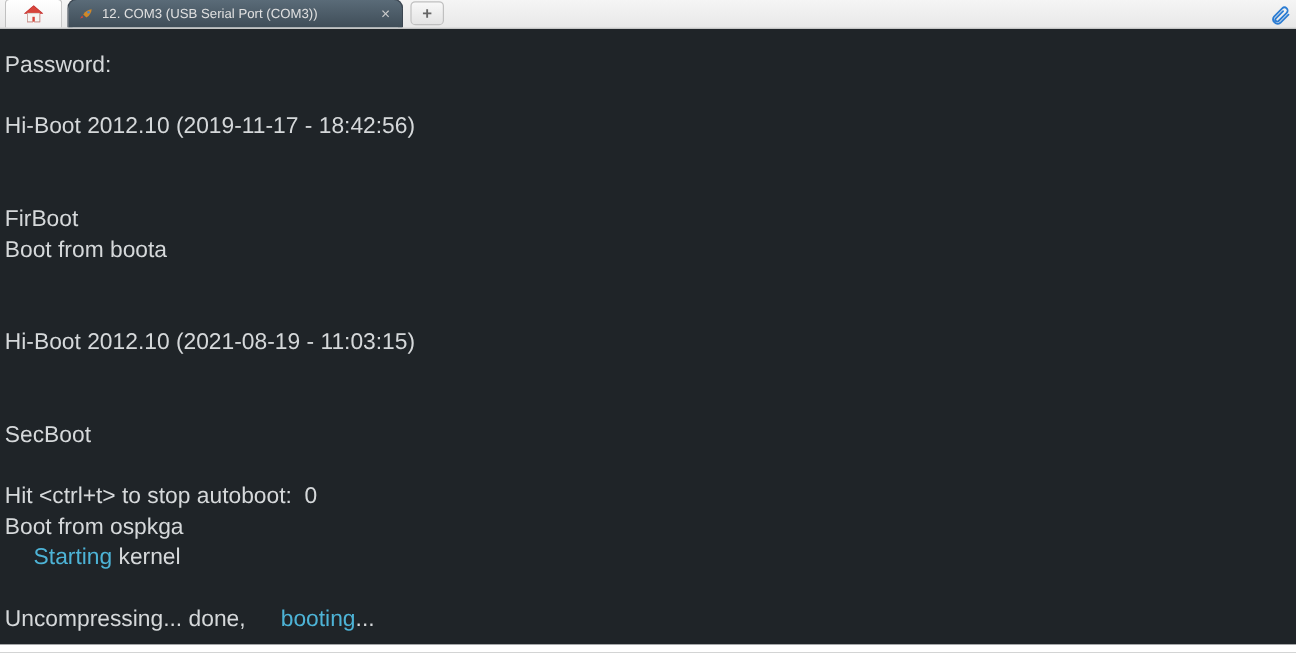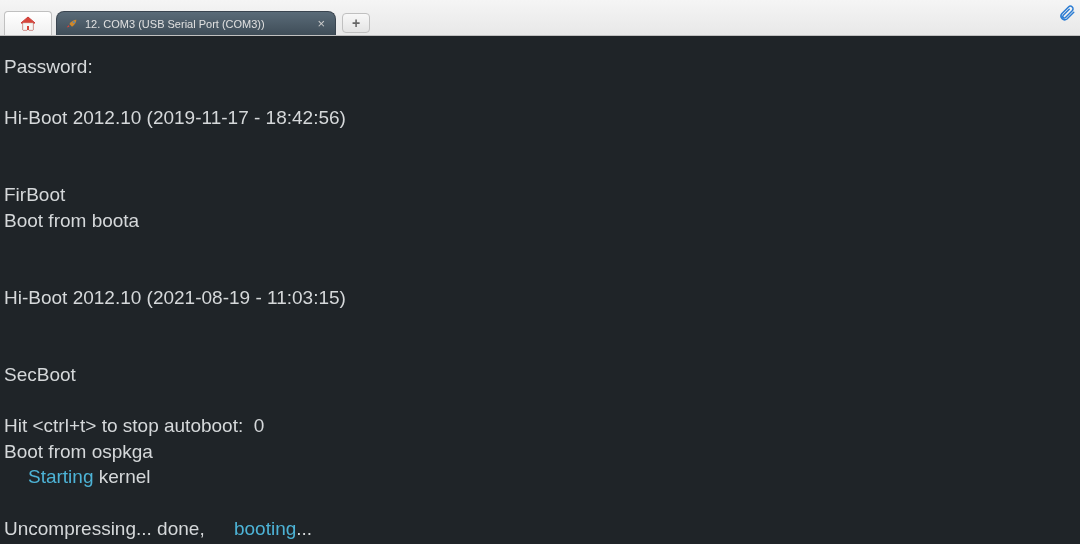--- a/index.html
+++ b/index.html
@@ -9,21 +9,21 @@
     }
     body {
       width: 1080px;
       height: 544px;
       background: #ffffff;
       font-family: Arial, sans-serif;
       overflow: hidden;
       position: relative;
     }
     .tab-bar {
-      height: 36px;
+      height: 24px;
       background: linear-gradient(to bottom, #f5f5f5, #e8e8e8);
       display: flex;
       align-items: flex-end;
       padding-left: 4px;
       border-bottom: 1px solid #c0c0c0;
       position: relative;
     }
     .home-tab {
       width: 48px;
       height: 24px;

